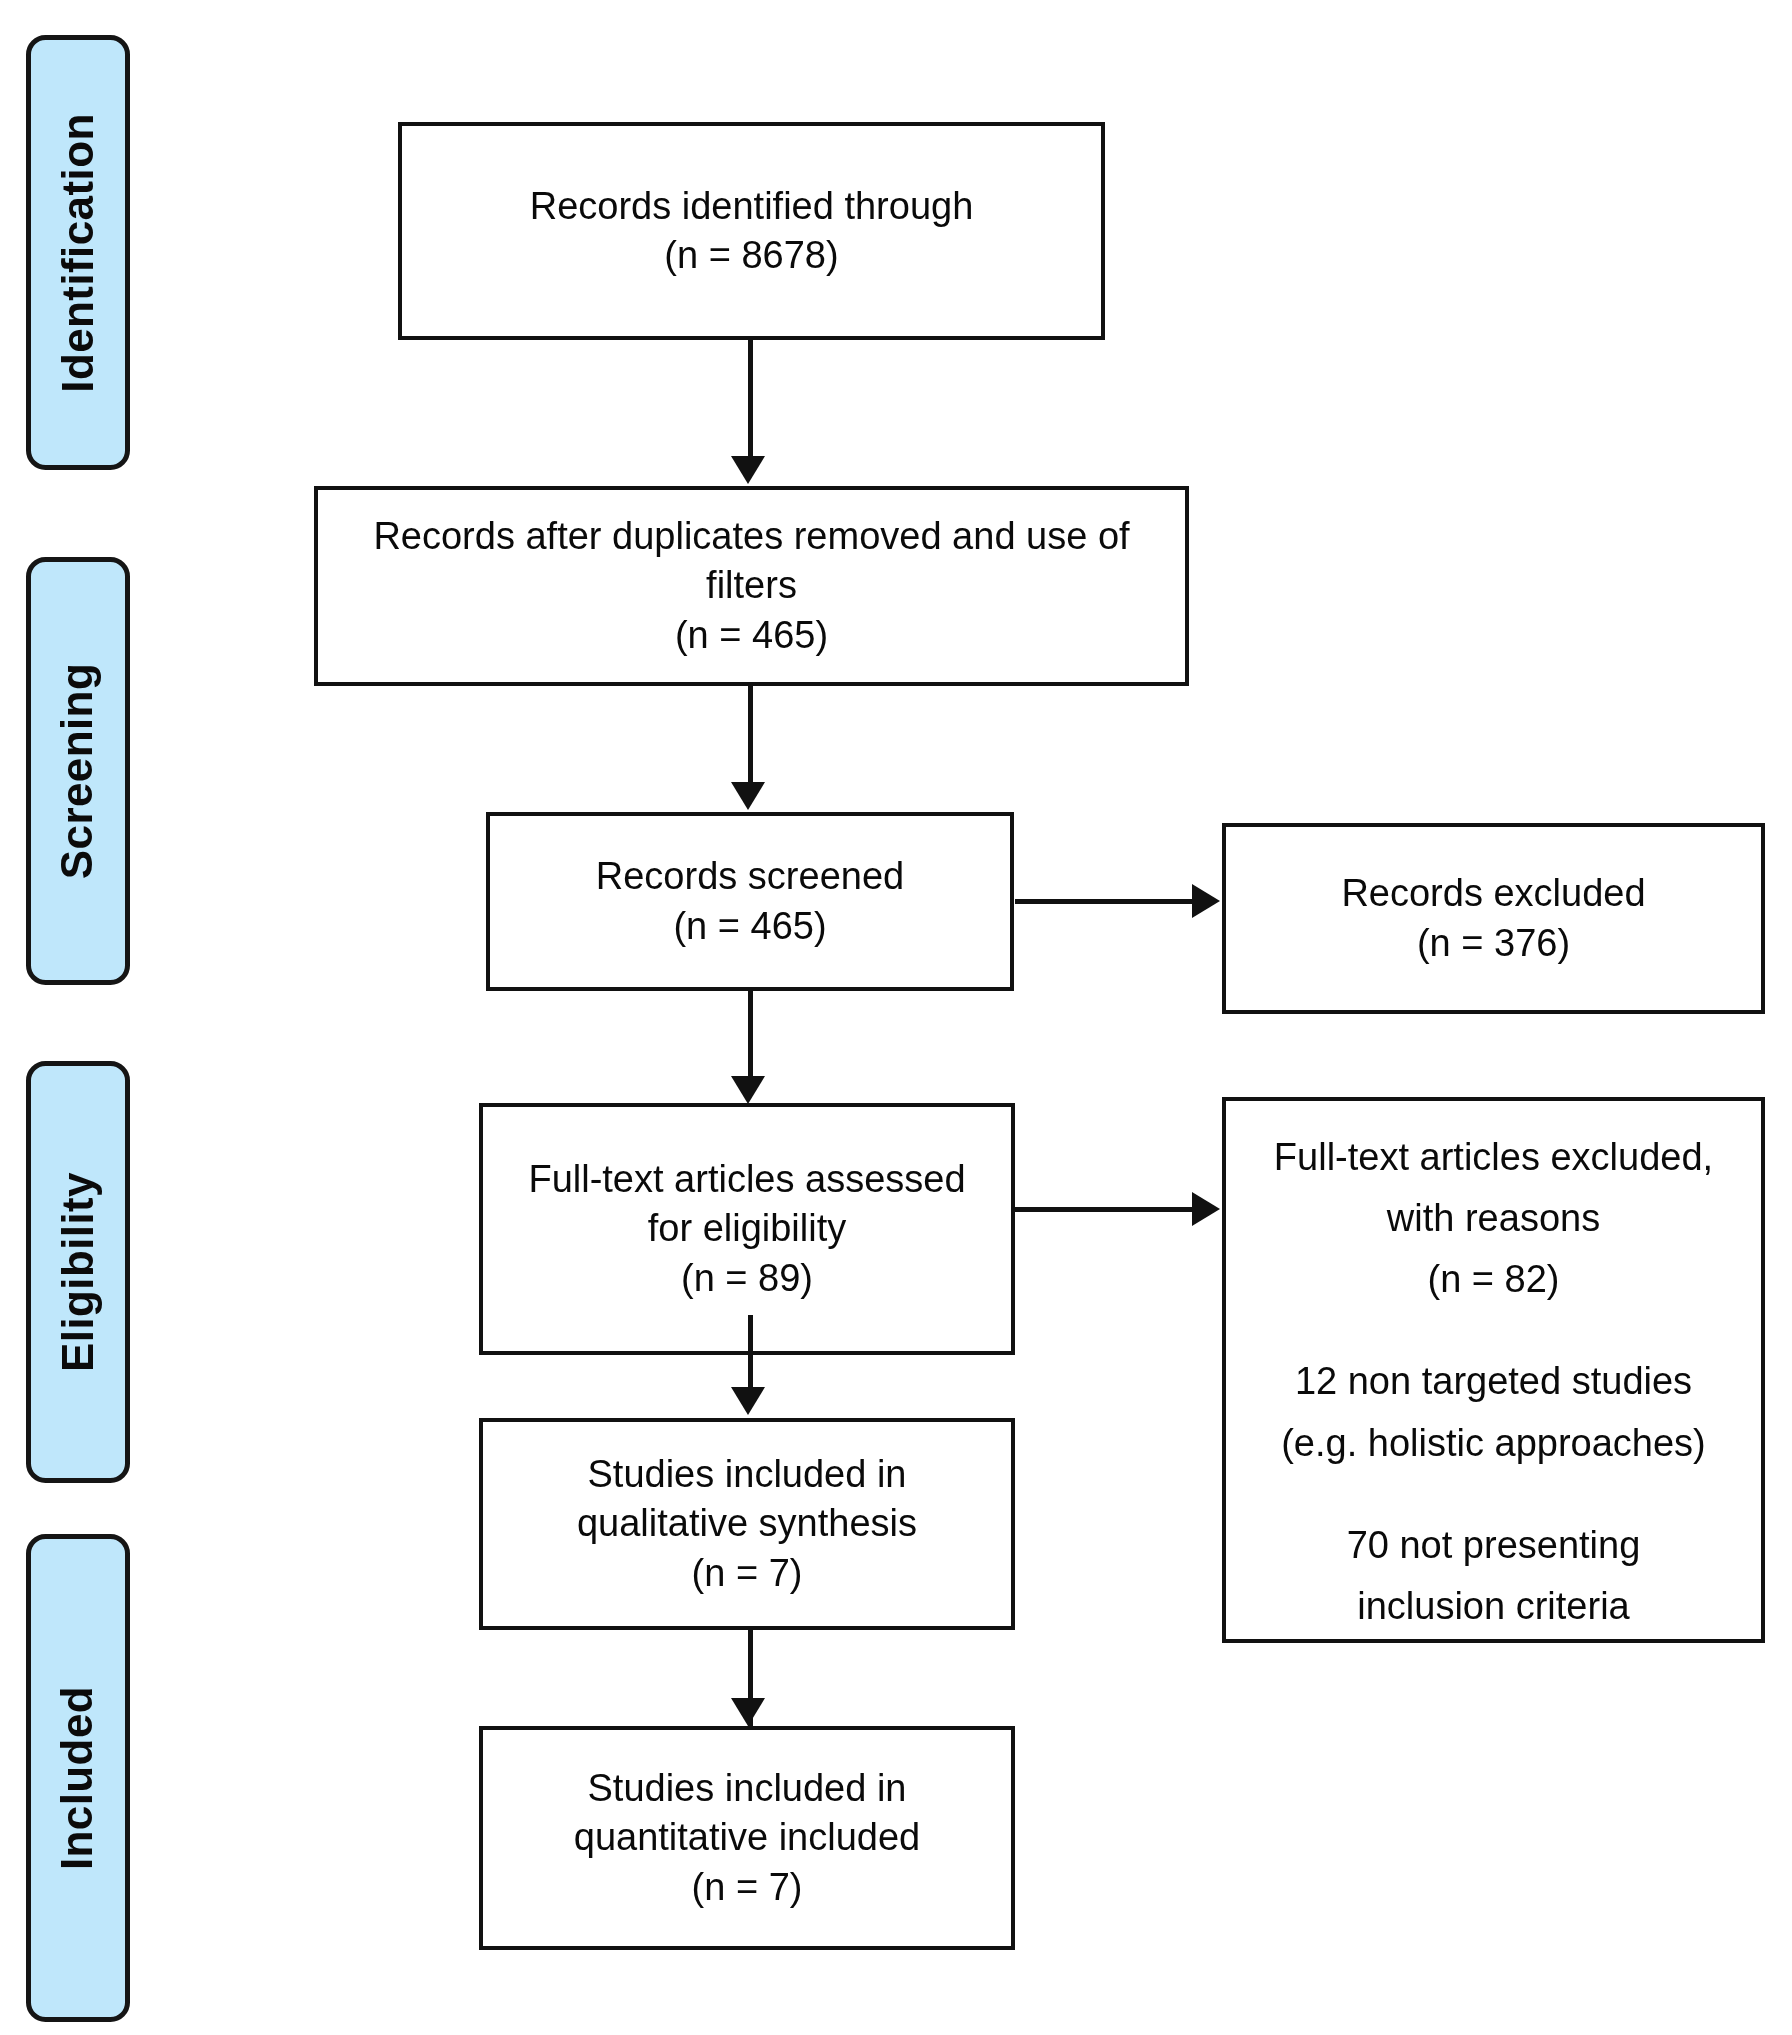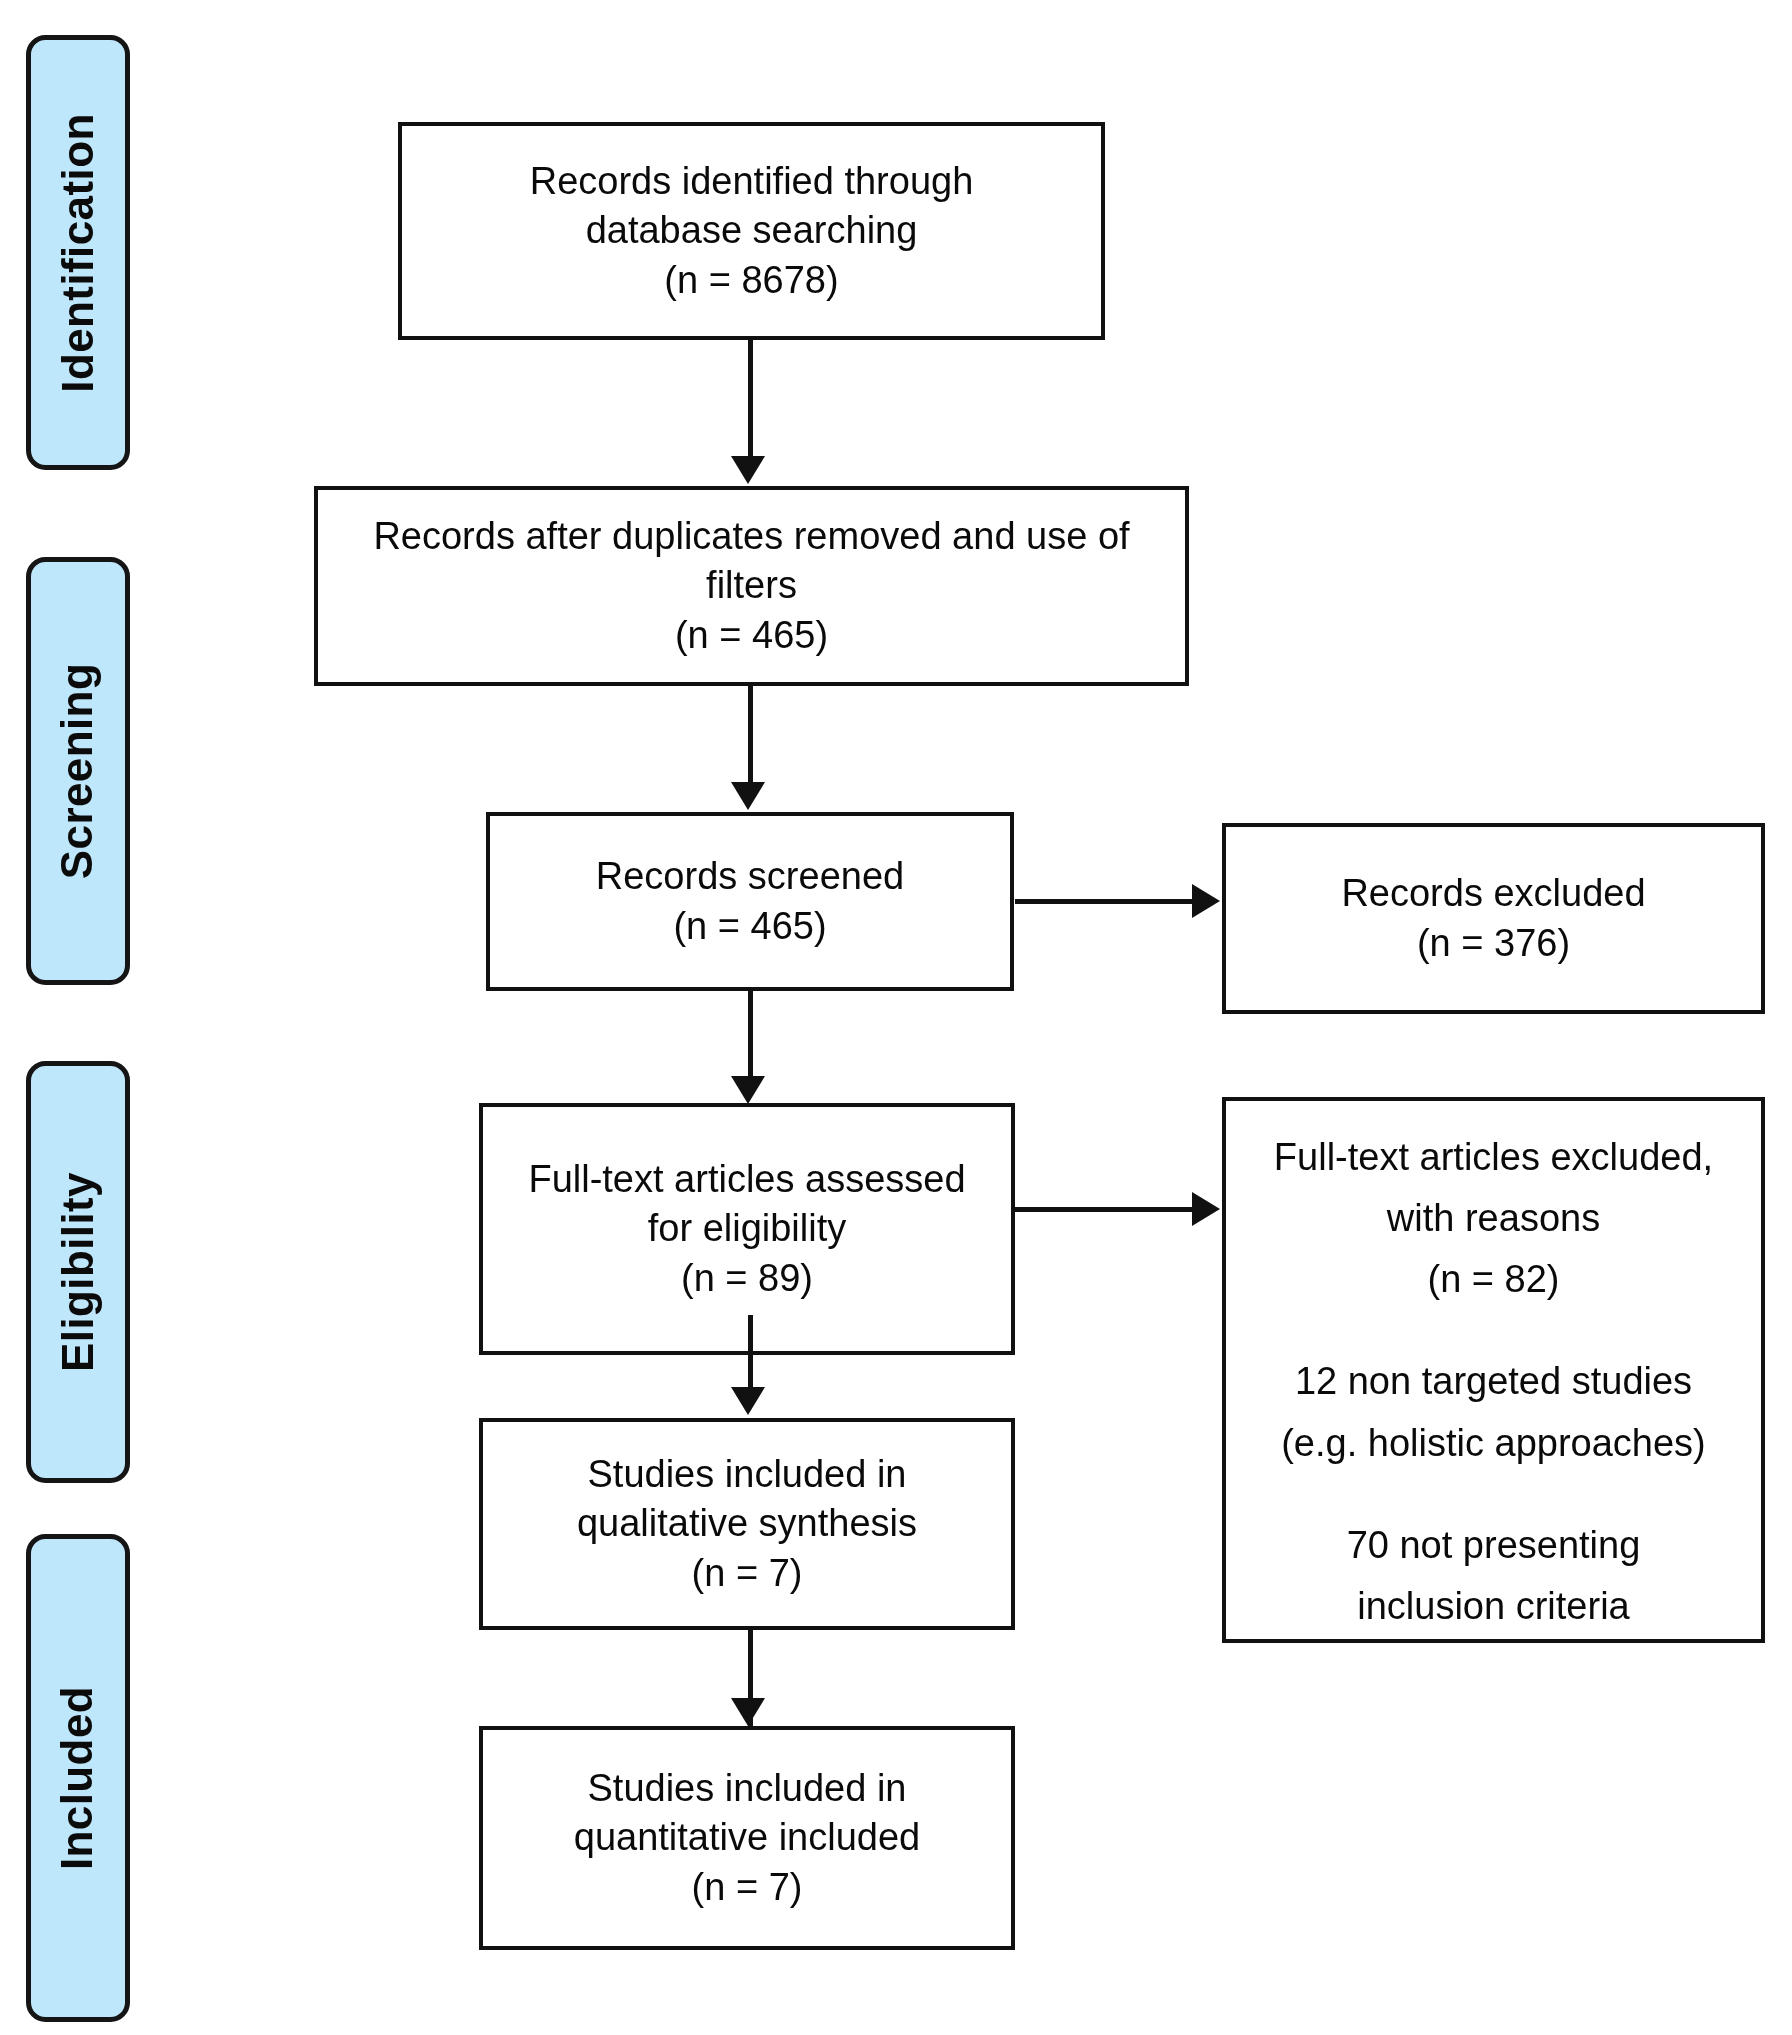--- a/index.html
+++ b/index.html
@@ -106,21 +106,20 @@
   <div class="stage-tab" style="left:25.5px; top:1061px; width:104px; height:422px;">
     <span class="stage-label">Eligibility</span>
   </div>
 
   <div class="stage-tab" style="left:25.5px; top:1534px; width:104px; height:488px;">
     <span class="stage-label">Included</span>
   </div>
 
   <div class="flow-box" style="left:398px; top:122px; width:707px; height:218px;">
     <div class="box-line">Records identified through</div>
-    <div class="box-line">database searching</div>
     <div class="box-line">(n = 8678)</div>
   </div>
 
   <div class="conn-v" style="left:748px; top:340px; height:119px;"></div>
   <div class="arrow-down" style="left:731px; top:456px;"></div>
 
   <div class="flow-box wrap" style="left:314px; top:486px; width:875px; height:200px;">
     <div class="box-line">Records after duplicates removed and use of</div>
     <div class="box-line">filters</div>
     <div class="box-line">(n = 465)</div>

